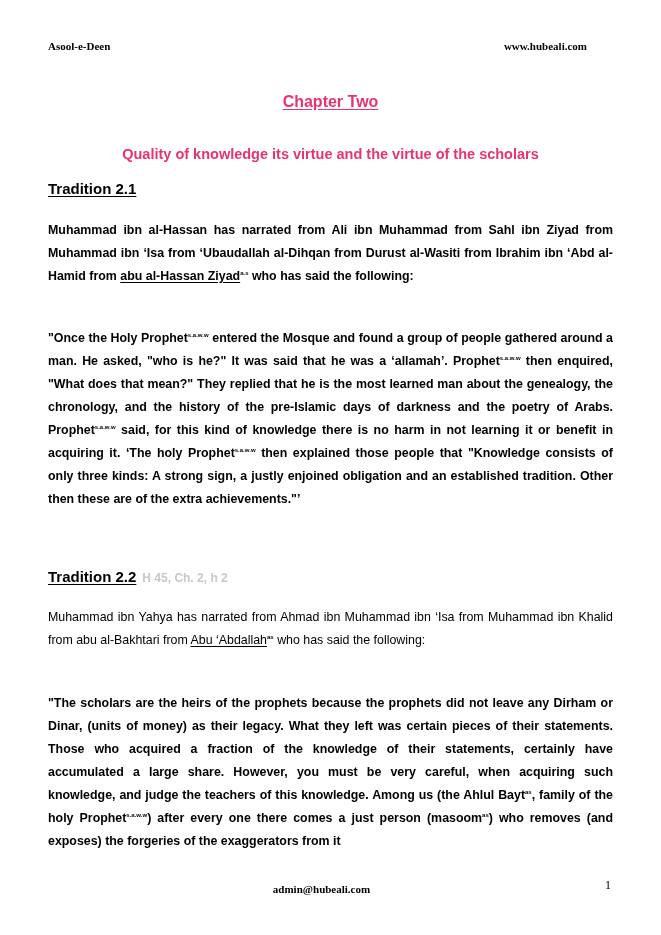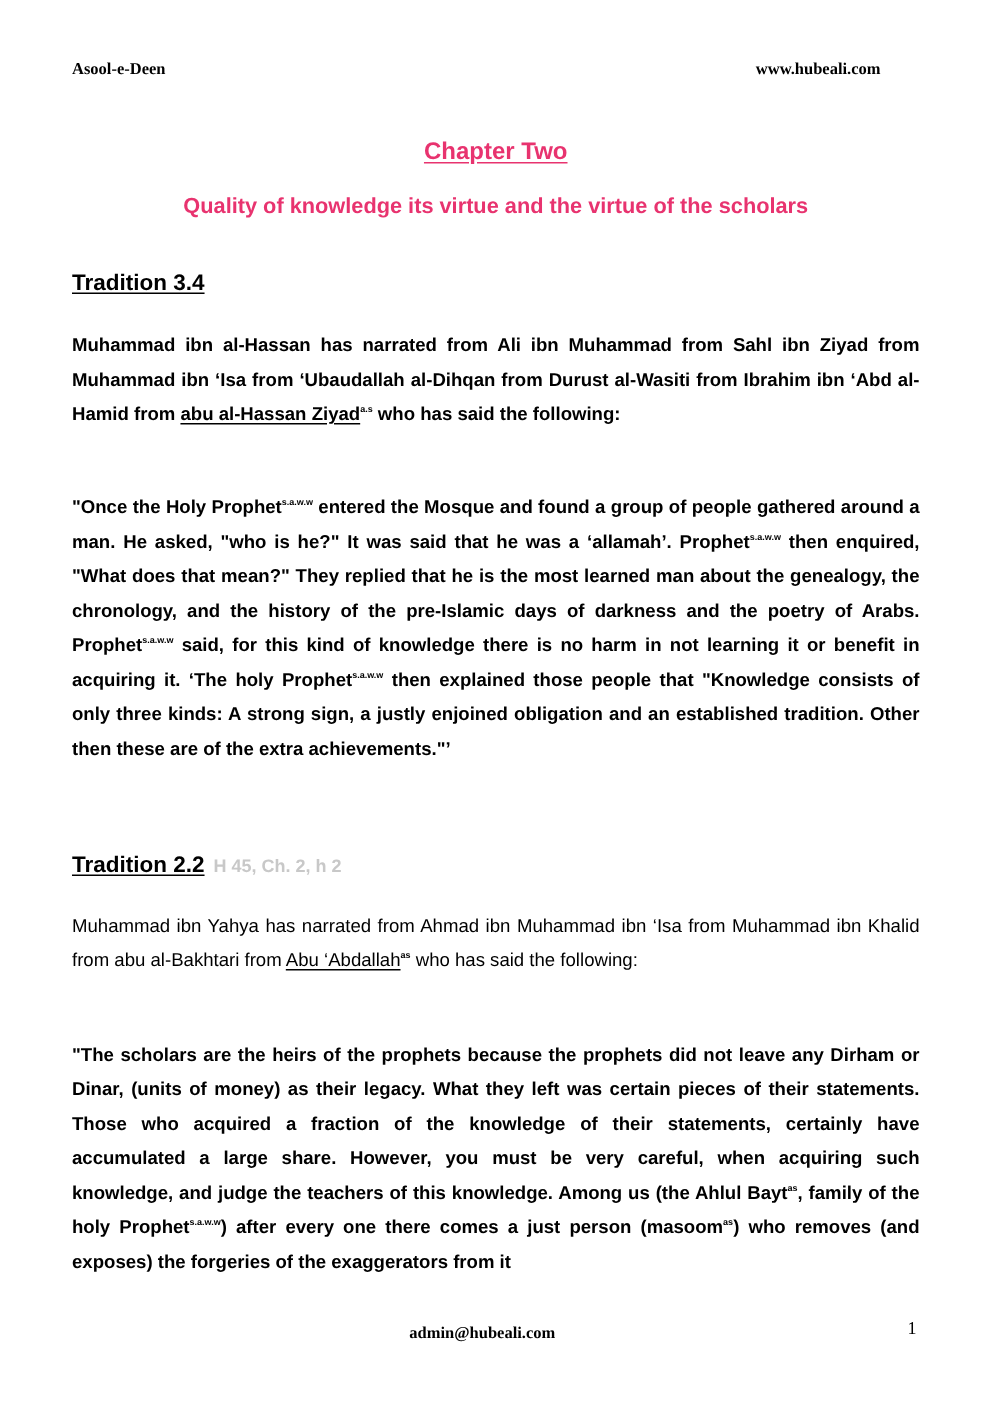--- a/index.html
+++ b/index.html
@@ -6,21 +6,21 @@
     html, body { width: 661px; height: 935px; background: #ffffff; overflow: hidden; }
     body { position: relative; font-family: "Liberation Sans", sans-serif; color: #000; }
     .page { position: absolute; left: 0; top: 0; width: 661px; height: 935px; background: #fff; }
 
     .hdr { position: absolute; top: 40px; font-family: "Liberation Serif", serif; font-weight: bold; font-size: 11px; }
     .hdr-left { left: 48px; }
     .hdr-right { right: 74px; }
 
     .chapter-title { position: absolute; top: 93px; left: 0; width: 661px; text-align: center;
       color: #e8336f; font-weight: bold; font-size: 16px; text-decoration: underline; text-underline-offset: 2px; }
-    .chapter-sub { position: absolute; top: 130px; left: 0; width: 661px; text-align: center;
+    .chapter-sub { position: absolute; top: 146px; left: 0; width: 661px; text-align: center;
       color: #e8336f; font-weight: bold; font-size: 14.5px; }
 
     .trad-head { position: absolute; left: 48px; font-weight: bold; font-size: 15px; }
     .trad-head .lbl { text-decoration: underline; text-underline-offset: 2px; }
     .trad-head .ref { color: #c8c8c8; font-weight: bold; font-size: 12px; margin-left: 6px; }
     .t1 { top: 180px; }
     .t2 { top: 568px; text-align: center; }
 
     .para { position: absolute; left: 48px; width: 565px; font-size: 12.4px; line-height: 23px;
       text-align: justify; }
@@ -42,21 +42,21 @@
 
 <div class="page">
 
   <div class="hdr hdr-left">Asool-e-Deen</div>
   <div class="hdr hdr-right">www.hubeali.com</div>
 
   <div class="chapter-title">Chapter Two</div>
   <div class="chapter-sub">Quality of knowledge its virtue and the virtue of the scholars</div>
 
   <div class="trad-head t1">
-    <span class="lbl">Tradition 3.4</span>
+    <span class="lbl">Tradition 2.1</span>
   </div>
 
   <p class="para p1">
     <span>Muhammad ibn al-Hassan has narrated from Ali ibn Muhammad from Sahl ibn Ziyad from Muhammad ibn ‘Isa from ‘Ubaudallah al-Dihqan from Durust al-Wasiti from Ibrahim ibn ‘Abd al-Hamid from </span><span class="u">abu al-Hassan Ziyad</span><sup>a.s</sup><span> who has said the following:</span>
   </p>
 
   <p class="para p2">
     <span>"Once the Holy Prophet</span><sup>s.a.w.w</sup><span> entered the Mosque and found a group of people gathered around a man. He asked, "who is he?" It was said that he was a ‘allamah’. Prophet</span><sup>s.a.w.w</sup><span> then enquired, "What does that mean?" They replied that he is the most learned man about the genealogy, the chronology, and the history of the pre-Islamic days of darkness and the poetry of Arabs. Prophet</span><sup>s.a.w.w</sup><span> said, for this kind of knowledge there is no harm in not learning it or benefit in acquiring it. ‘The holy Prophet</span><sup>s.a.w.w</sup><span> then explained those people that "Knowledge consists of only three kinds: A strong sign, a justly enjoined obligation and an established tradition. Other then these are of the extra achievements."’</span>
   </p>
 

